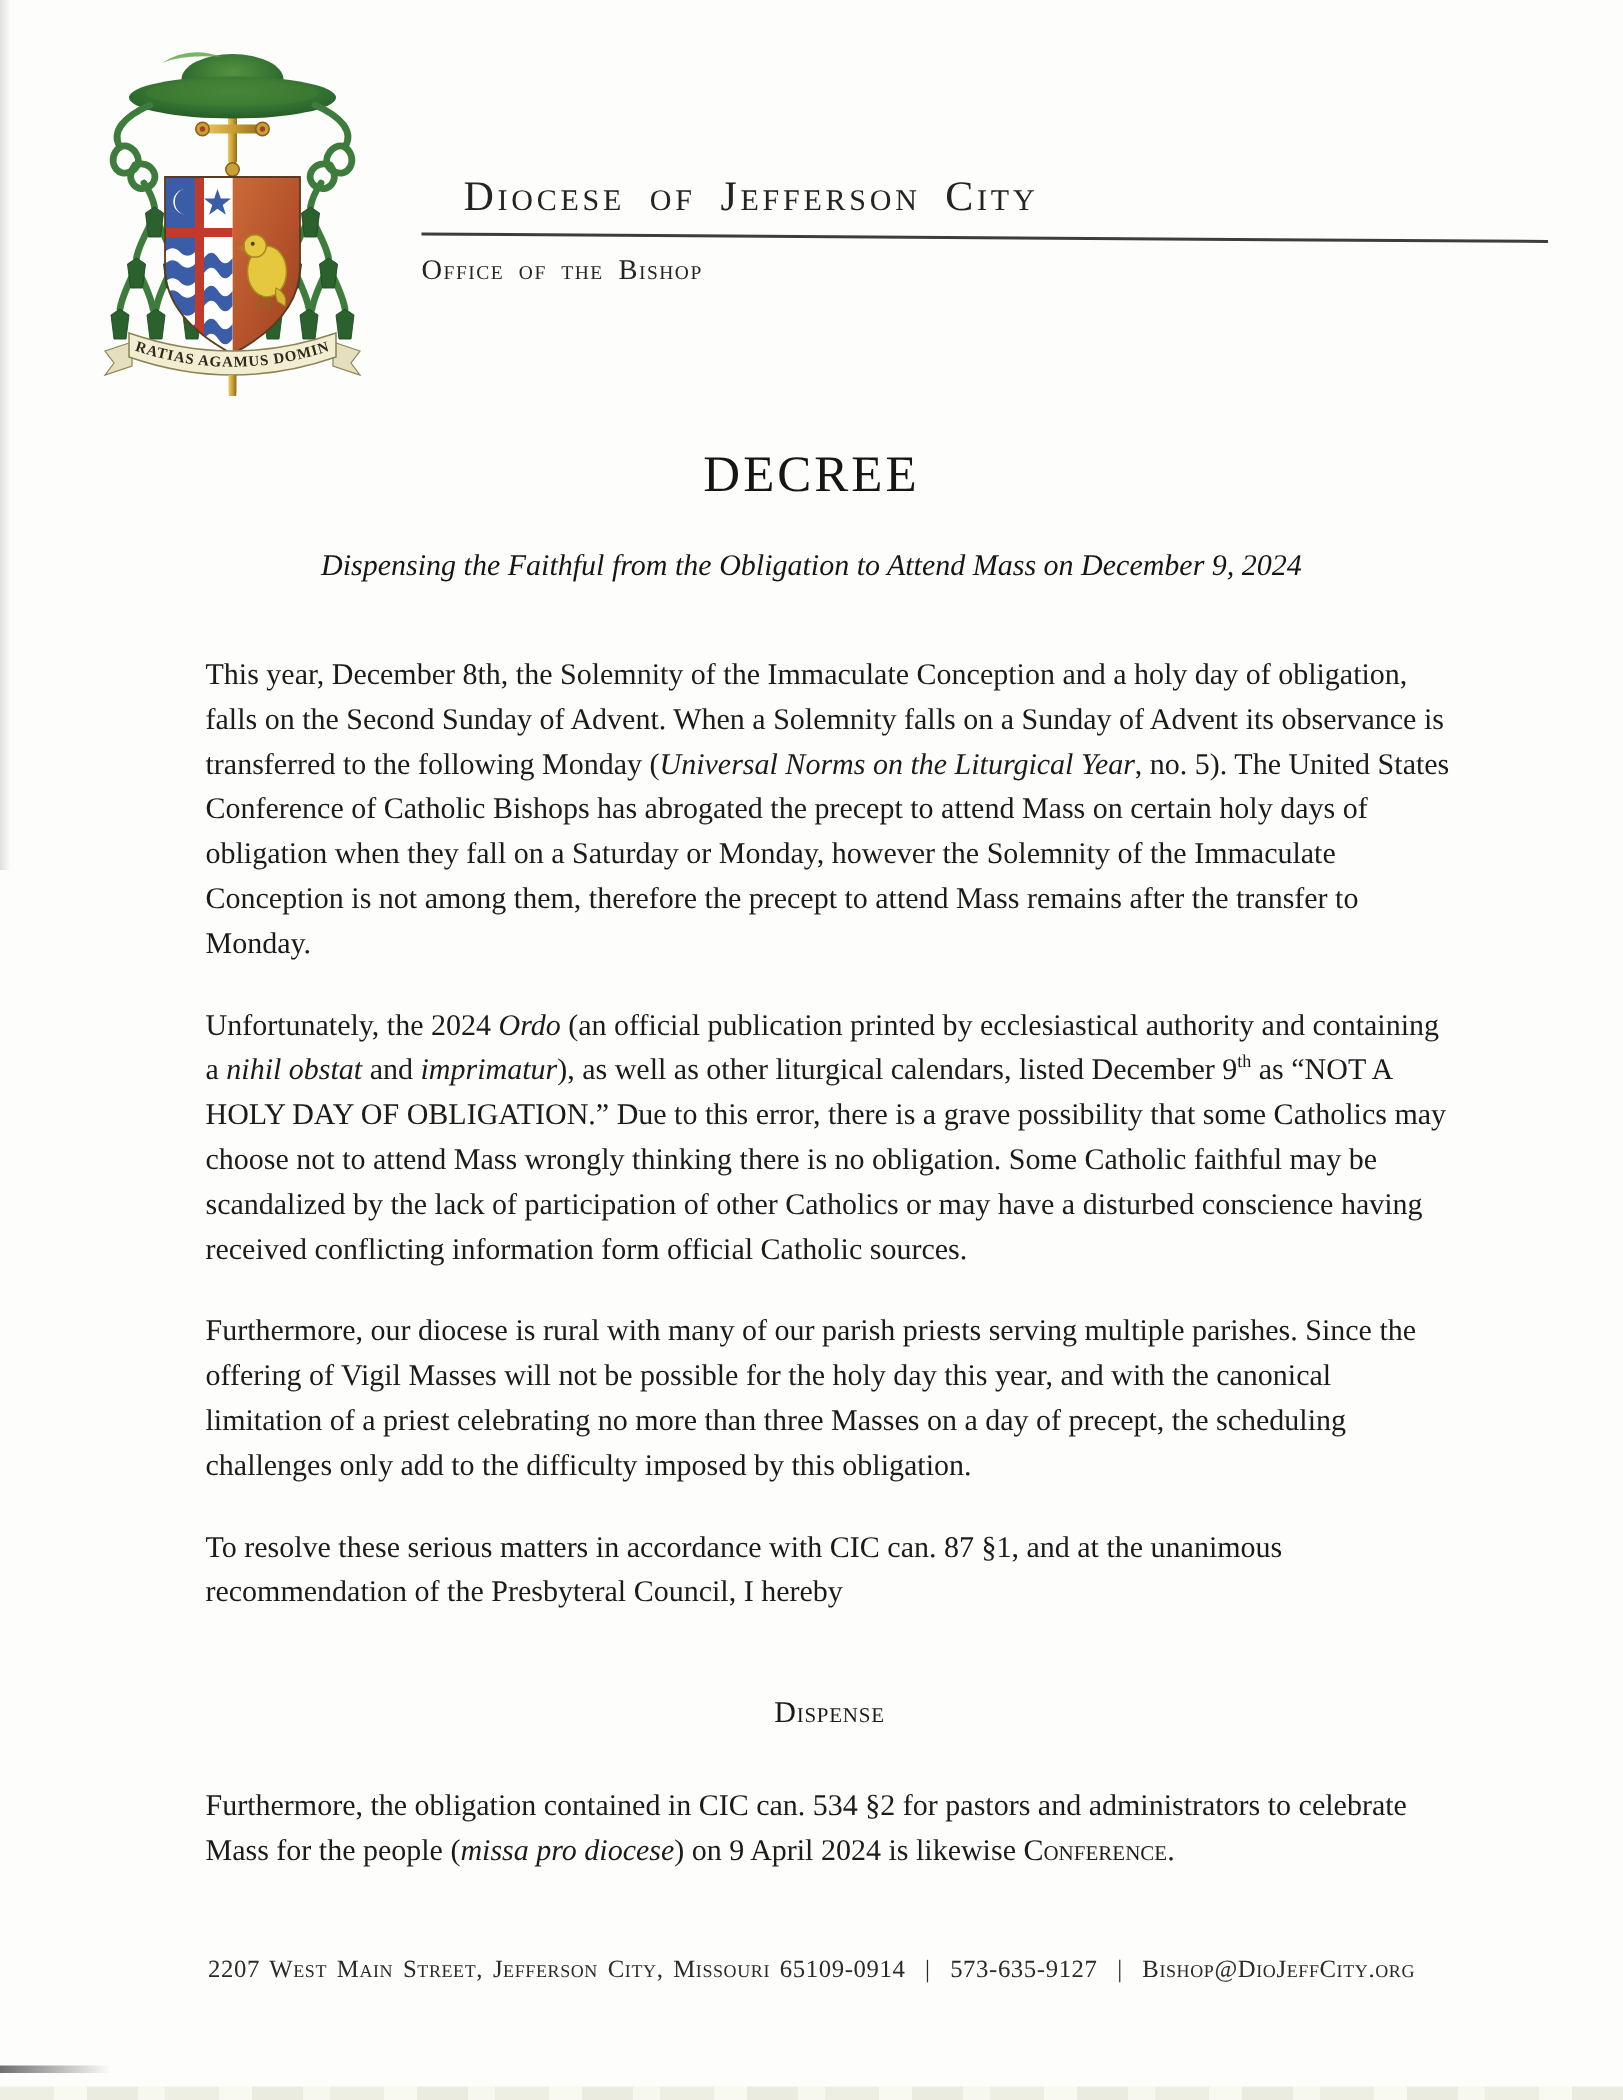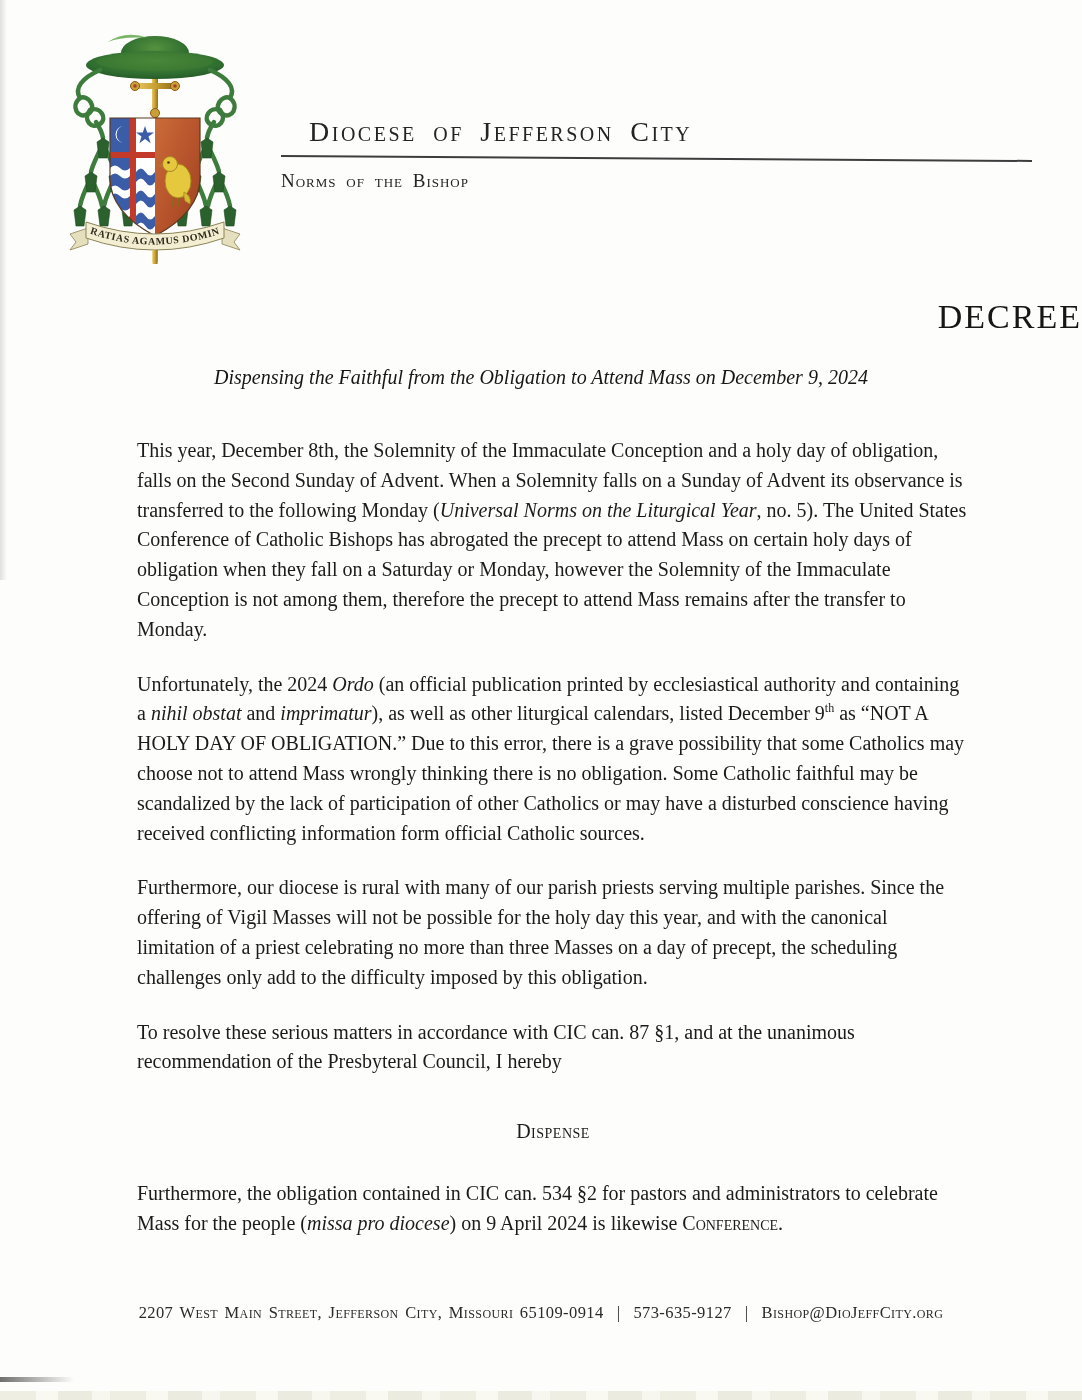--- a/index.html
+++ b/index.html
@@ -39,34 +39,34 @@
     margin-top:7px;height:0;border-top:2px solid #3d3d3d;width:751px;
     transform:rotate(0.38deg);transform-origin:left center;
   }
   .office-name{
     margin-top:13px;font-size:19px;letter-spacing:1px;word-spacing:4px;
     font-variant:small-caps;color:#242424;white-space:nowrap;
   }
   
   .doc-title{
     position:absolute;top:298px;left:0;width:100%;
-    text-align:right;font-size:34px;letter-spacing:2px;color:#161616;
+    text-align:center;font-size:34px;letter-spacing:2px;color:#161616;
   }
   .doc-subtitle{
     position:absolute;top:366px;left:0;width:100%;
     text-align:center;font-style:italic;font-size:20px;color:#161616;
   }
   .doc-body{
     position:absolute;left:137px;top:436px;width:832px;
     font-size:20px;line-height:29.8px;font-family:Liberation Serif, serif;
   }
   .doc-body p{margin:0 0 25px 0;}
   .doc-body p.dispense{
     text-align:center;font-variant:small-caps;letter-spacing:.5px;
-    margin-top:40px;margin-bottom:32px;
+    margin-top:51px;margin-bottom:32px;
   }
   .doc-body .italic{font-style:italic;}
   .doc-body .smallcaps{font-variant:small-caps;}
   .doc-body sup{font-size:.6em;line-height:0;vertical-align:super;}
   
   .footer-line{
     position:absolute;top:1303px;left:0;width:100%;
     text-align:center;font-variant:small-caps;font-size:16.5px;
     letter-spacing:.4px;word-spacing:2px;color:#2a2a2a;white-space:pre;
   }
@@ -208,21 +208,21 @@
           <textPath href="#mottoPath" startOffset="50%" text-anchor="middle">GRATIAS AGAMUS DOMINO</textPath>
         </text>
       </g>
       <rect x="96.5" y="224" width="5" height="14" fill="url(#goldGrad)"></rect>
     </svg>
   </div>
 
   <div class="header-block">
     <div class="org-name">Diocese of Jefferson City</div>
     <div class="header-rule"></div>
-    <div class="office-name">Norms of the Bishop</div>
+    <div class="office-name">Office of the Bishop</div>
   </div>
 
   <div class="doc-title">DECREE</div>
   <div class="doc-subtitle">Dispensing the Faithful from the Obligation to Attend Mass on December 9, 2024</div>
 
   <div class="doc-body">
       <p class=""><span>This year, December 8th, the Solemnity of the Immaculate Conception and a holy day of obligation, falls on the Second Sunday of Advent. When a Solemnity falls on a Sunday of Advent its observance is transferred to the following Monday (</span><span class="italic">Universal Norms on the Liturgical Year</span><span>, no. 5). The United States Conference of Catholic Bishops has abrogated the precept to attend Mass on certain holy days of obligation when they fall on a Saturday or Monday, however the Solemnity of the Immaculate Conception is not among them, therefore the precept to attend Mass remains after the transfer to Monday.</span></p>
       <p class=""><span>Unfortunately, the 2024 </span><span class="italic">Ordo</span><span> (an official publication printed by ecclesiastical authority and containing a </span><span class="italic">nihil obstat</span><span> and </span><span class="italic">imprimatur</span><span>), as well as other liturgical calendars, listed December 9</span><sup>th</sup><span> as “NOT A HOLY DAY OF OBLIGATION.” Due to this error, there is a grave possibility that some Catholics may choose not to attend Mass wrongly thinking there is no obligation. Some Catholic faithful may be scandalized by the lack of participation of other Catholics or may have a disturbed conscience having received conflicting information form official Catholic sources.</span></p>
       <p class=""><span>Furthermore, our diocese is rural with many of our parish priests serving multiple parishes. Since the offering of Vigil Masses will not be possible for the holy day this year, and with the canonical limitation of a priest celebrating no more than three Masses on a day of precept, the scheduling challenges only add to the difficulty imposed by this obligation.</span></p>
       <p class=""><span>To resolve these serious matters in accordance with CIC can. 87 §1, and at the unanimous recommendation of the Presbyteral Council, I hereby</span></p>

